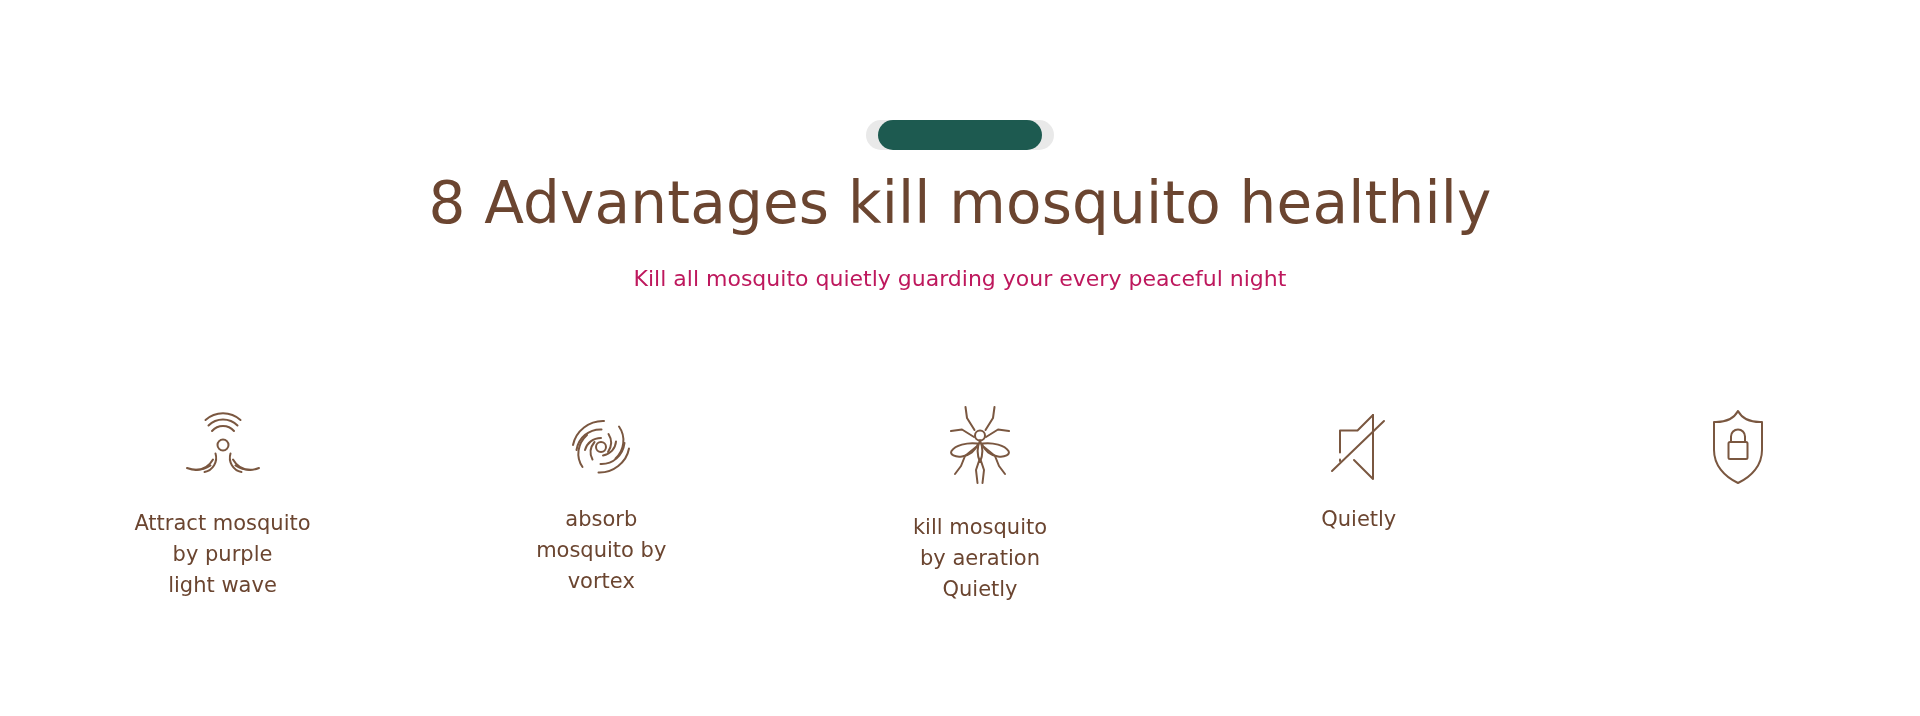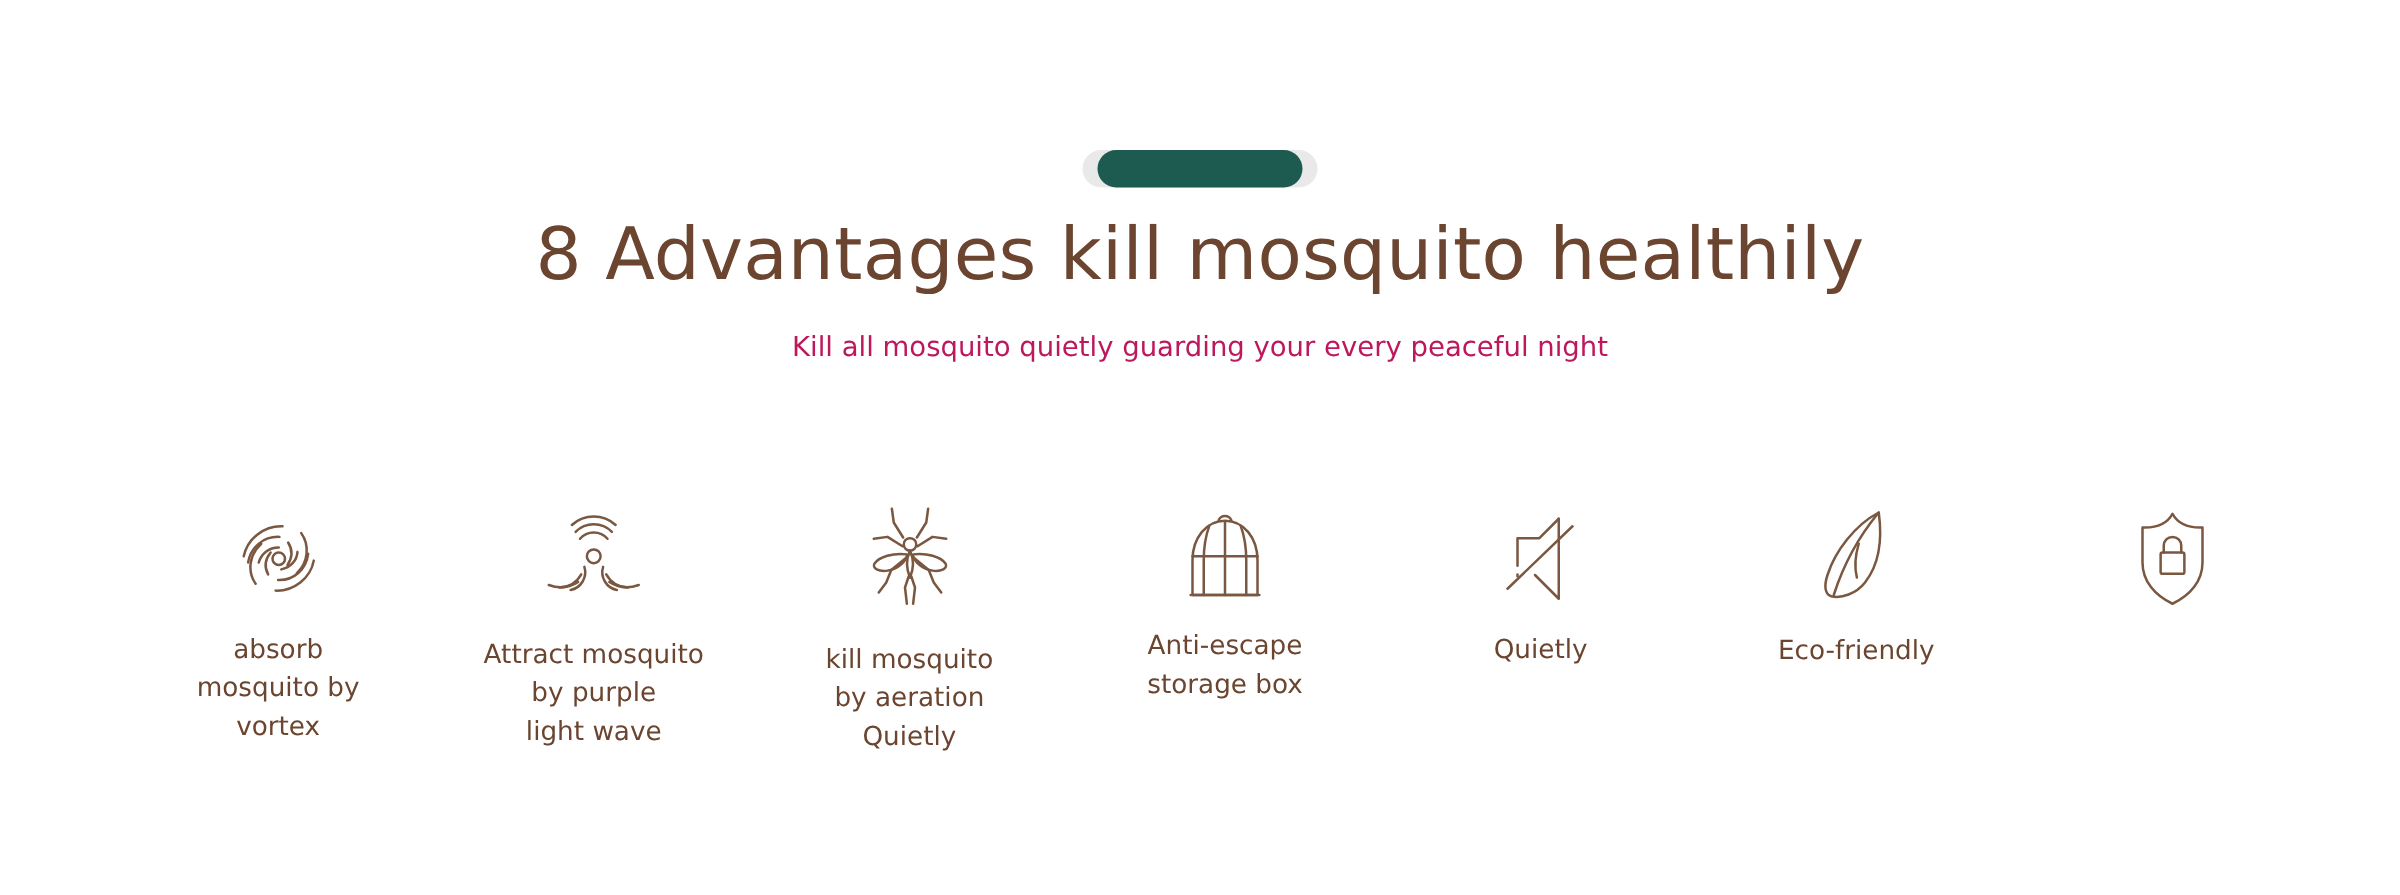--- a/index.html
+++ b/index.html
@@ -142,20 +142,40 @@
       </div>
     </div>
 
     <div class="title">8 Advantages kill mosquito healthily</div>
 
     <div class="subtitle">Kill all mosquito quietly guarding your every peaceful night</div>
   </div>
 
   <div class="features">
 
+    <div class="feature f1">
+      <div class="feature-icon">
+        <svg width="80" height="78" viewBox="0 0 80 78" fill="none" stroke="#7a5740" stroke-width="2" stroke-linecap="round">
+          <circle cx="40" cy="37" r="5.5"></circle>
+          <path d="M29 23 A14.5 14.5 0 0 1 51 23"></path>
+          <path d="M25.5 17.5 A20.5 20.5 0 0 1 54.5 17.5"></path>
+          <path d="M22.5 12 A26 26 0 0 1 57.5 12"></path>
+          <path d="M32.5 45.5 A14.5 14.5 0 0 1 21.5 64"></path>
+          <path d="M30 51.5 A20.5 20.5 0 0 1 12.5 62"></path>
+          <path d="M27.5 57.5 A26 26 0 0 1 4 60"></path>
+          <path d="M47.5 45.5 A14.5 14.5 0 0 0 58.5 64"></path>
+          <path d="M50 51.5 A20.5 20.5 0 0 0 67.5 62"></path>
+          <path d="M52.5 57.5 A26 26 0 0 0 76 60"></path>
+        </svg>
+      </div>
+      <div class="feature-label">Attract mosquito
+by purple
+light wave</div>
+    </div>
+
     <div class="feature f2">
       <div class="feature-icon">
         <svg width="76" height="78" viewBox="0 0 76 78" fill="none" stroke="#7a5740" stroke-width="2" stroke-linecap="round">
           <circle cx="38" cy="39" r="5"></circle>
           <path d="M38 30 C30 30 24 35 22 42"></path>
           <path d="M40 47.5 C47.5 46 52.5 40.5 53 33.5"></path>
           <path d="M31.5 34 C27 39.5 26.5 46 29.5 51.5"></path>
           <path d="M45 44 C49 38 49 31.5 45.5 26"></path>
           <path d="M38.5 21.5 C26 21 15.5 29.5 13.5 42"></path>
           <path d="M37.5 56 C50 56.5 60 47.5 61.5 35"></path>
@@ -163,40 +183,20 @@
           <path d="M52.5 50.5 C61.5 42 63 28.5 56 18.5"></path>
           <path d="M41 13 C26 12.5 13 23 10 37"></path>
           <path d="M35.5 64.5 C50 65 63.5 54.5 66 40.5"></path>
         </svg>
       </div>
       <div class="feature-label">absorb
 mosquito by
 vortex</div>
     </div>
 
-    <div class="feature f1">
-      <div class="feature-icon">
-        <svg width="80" height="78" viewBox="0 0 80 78" fill="none" stroke="#7a5740" stroke-width="2" stroke-linecap="round">
-          <circle cx="40" cy="37" r="5.5"></circle>
-          <path d="M29 23 A14.5 14.5 0 0 1 51 23"></path>
-          <path d="M25.5 17.5 A20.5 20.5 0 0 1 54.5 17.5"></path>
-          <path d="M22.5 12 A26 26 0 0 1 57.5 12"></path>
-          <path d="M32.5 45.5 A14.5 14.5 0 0 1 21.5 64"></path>
-          <path d="M30 51.5 A20.5 20.5 0 0 1 12.5 62"></path>
-          <path d="M27.5 57.5 A26 26 0 0 1 4 60"></path>
-          <path d="M47.5 45.5 A14.5 14.5 0 0 0 58.5 64"></path>
-          <path d="M50 51.5 A20.5 20.5 0 0 0 67.5 62"></path>
-          <path d="M52.5 57.5 A26 26 0 0 0 76 60"></path>
-        </svg>
-      </div>
-      <div class="feature-label">Attract mosquito
-by purple
-light wave</div>
-    </div>
-
     <div class="feature f3">
       <div class="feature-icon">
         <svg width="78" height="82" viewBox="0 0 78 82" fill="none" stroke="#7a5740" stroke-width="2" stroke-linecap="round" stroke-linejoin="round">
 
           <path d="M33.5 26 L26 14 L24.5 3"></path>
           <path d="M44.5 26 L52 14 L53.5 3"></path>
 
           <circle cx="39" cy="31.5" r="5"></circle>
 
           <path d="M33 33 L21 25.5 L10 27"></path>
@@ -213,69 +213,36 @@
 
           <path d="M38 57 L35 66 L36.5 79"></path>
           <path d="M40 57 L43 66 L41.5 79"></path>
         </svg>
       </div>
       <div class="feature-label">kill mosquito
 by aeration
 Quietly</div>
     </div>
 
-    <div class="feature f4">
-      <div class="feature-icon">
-        <svg width="66" height="82" viewBox="0 0 66 82" fill="none" stroke="#7a5740" stroke-width="2" stroke-linecap="round" stroke-linejoin="round">
-
-          <path d="M28 12 A5.5 5.5 0 0 1 38 12"></path>
-
-          <path d="M7 72 L7 44 C7 26.5 18 12.5 33 12.5 C48 12.5 59 26.5 59 44 L59 72 Z"></path>
-
-          <path d="M5.5 72 L60.5 72"></path>
-
-          <path d="M7 41 L59 41"></path>
-
-          <path d="M33 13 L33 72"></path>
-          <path d="M20.5 16.5 C17 26 16 34.5 16 44 L16 72"></path>
-          <path d="M45.5 16.5 C49 26 50 34.5 50 44 L50 72"></path>
-        </svg>
-      </div>
-      <div class="feature-label">Anti-escape
-storage box</div>
-    </div>
 
     <div class="feature f5">
       <div class="feature-icon">
         <svg width="64" height="78" viewBox="0 0 64 78" fill="none" stroke="#7a5740" stroke-width="2" stroke-linecap="round" stroke-linejoin="round">
 
           <path d="M46 7 L46 71 L27 52"></path>
           <path d="M46 7 L30.5 22.5 L13 22.5 L13 44.5"></path>
           <path d="M13 51.5 L13 53"></path>
 
           <path d="M5 63 L57 13"></path>
         </svg>
       </div>
       <div class="feature-label">Quietly</div>
     </div>
 
 
-    <div class="feature f7">
-      <div class="feature-icon">
-        <svg width="62" height="80" viewBox="0 0 62 80" fill="none" stroke="#7a5740" stroke-width="2" stroke-linecap="round" stroke-linejoin="round">
-
-          <path d="M49 4 C52 26 49 46 38 60 C31 69 19 73 11 71 C6 69.5 5 63 8 54 C14 35 30 14 49 4 Z"></path>
-
-          <path d="M49 4 C34 22 21 45 13 70"></path>
-
-          <path d="M33 29 C30 39 29.5 48 31.5 56"></path>
-        </svg>
-      </div>
-      <div class="feature-label">Eco-friendly</div>
-    </div>
 
     <div class="feature f8">
       <div class="feature-icon">
         <svg width="62" height="78" viewBox="0 0 62 78" fill="none" stroke="#7a5740" stroke-width="2" stroke-linecap="round" stroke-linejoin="round">
 
           <path d="M31 3 C27 10.5 19.5 14.5 7 14 L7 42 C7 57 17 68.5 31 75 C45 68.5 55 57 55 42 L55 14 C42.5 14.5 35 10.5 31 3 Z"></path>
 
           <path d="M24 34 L24 28.5 A7 7 0 0 1 38 28.5 L38 34"></path>
 
           <rect x="21.5" y="34" width="19" height="17" rx="1.5"></rect>

